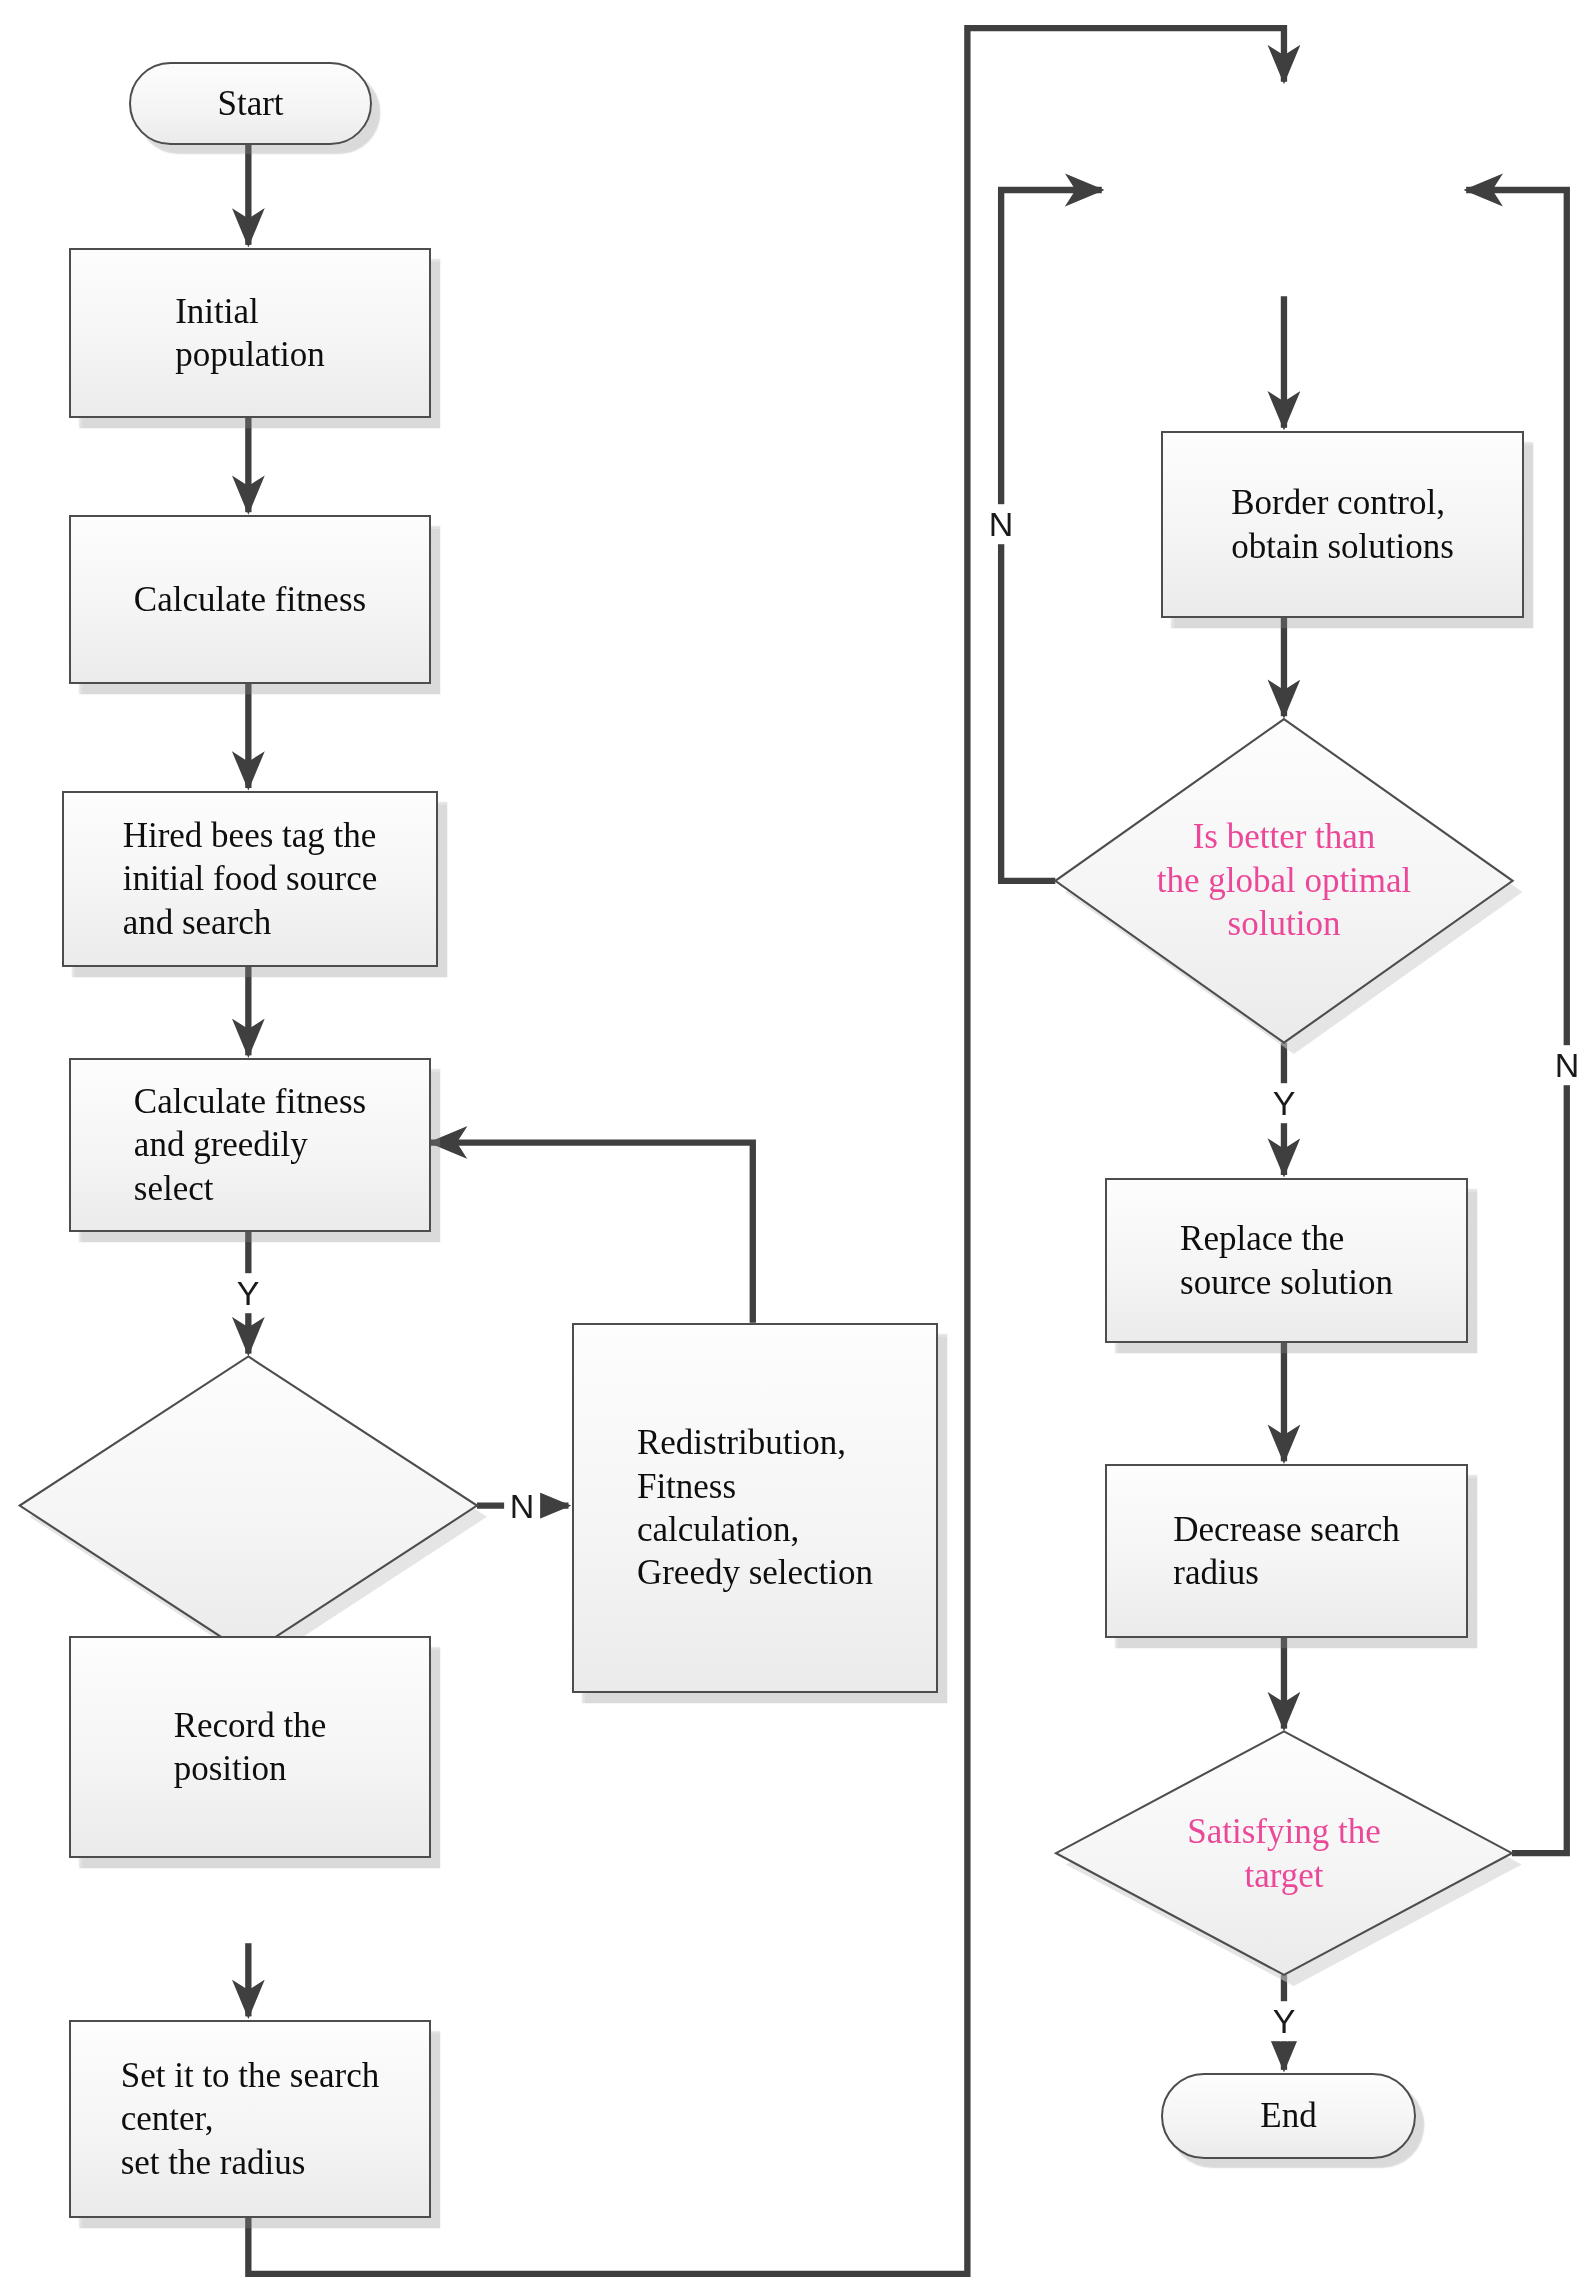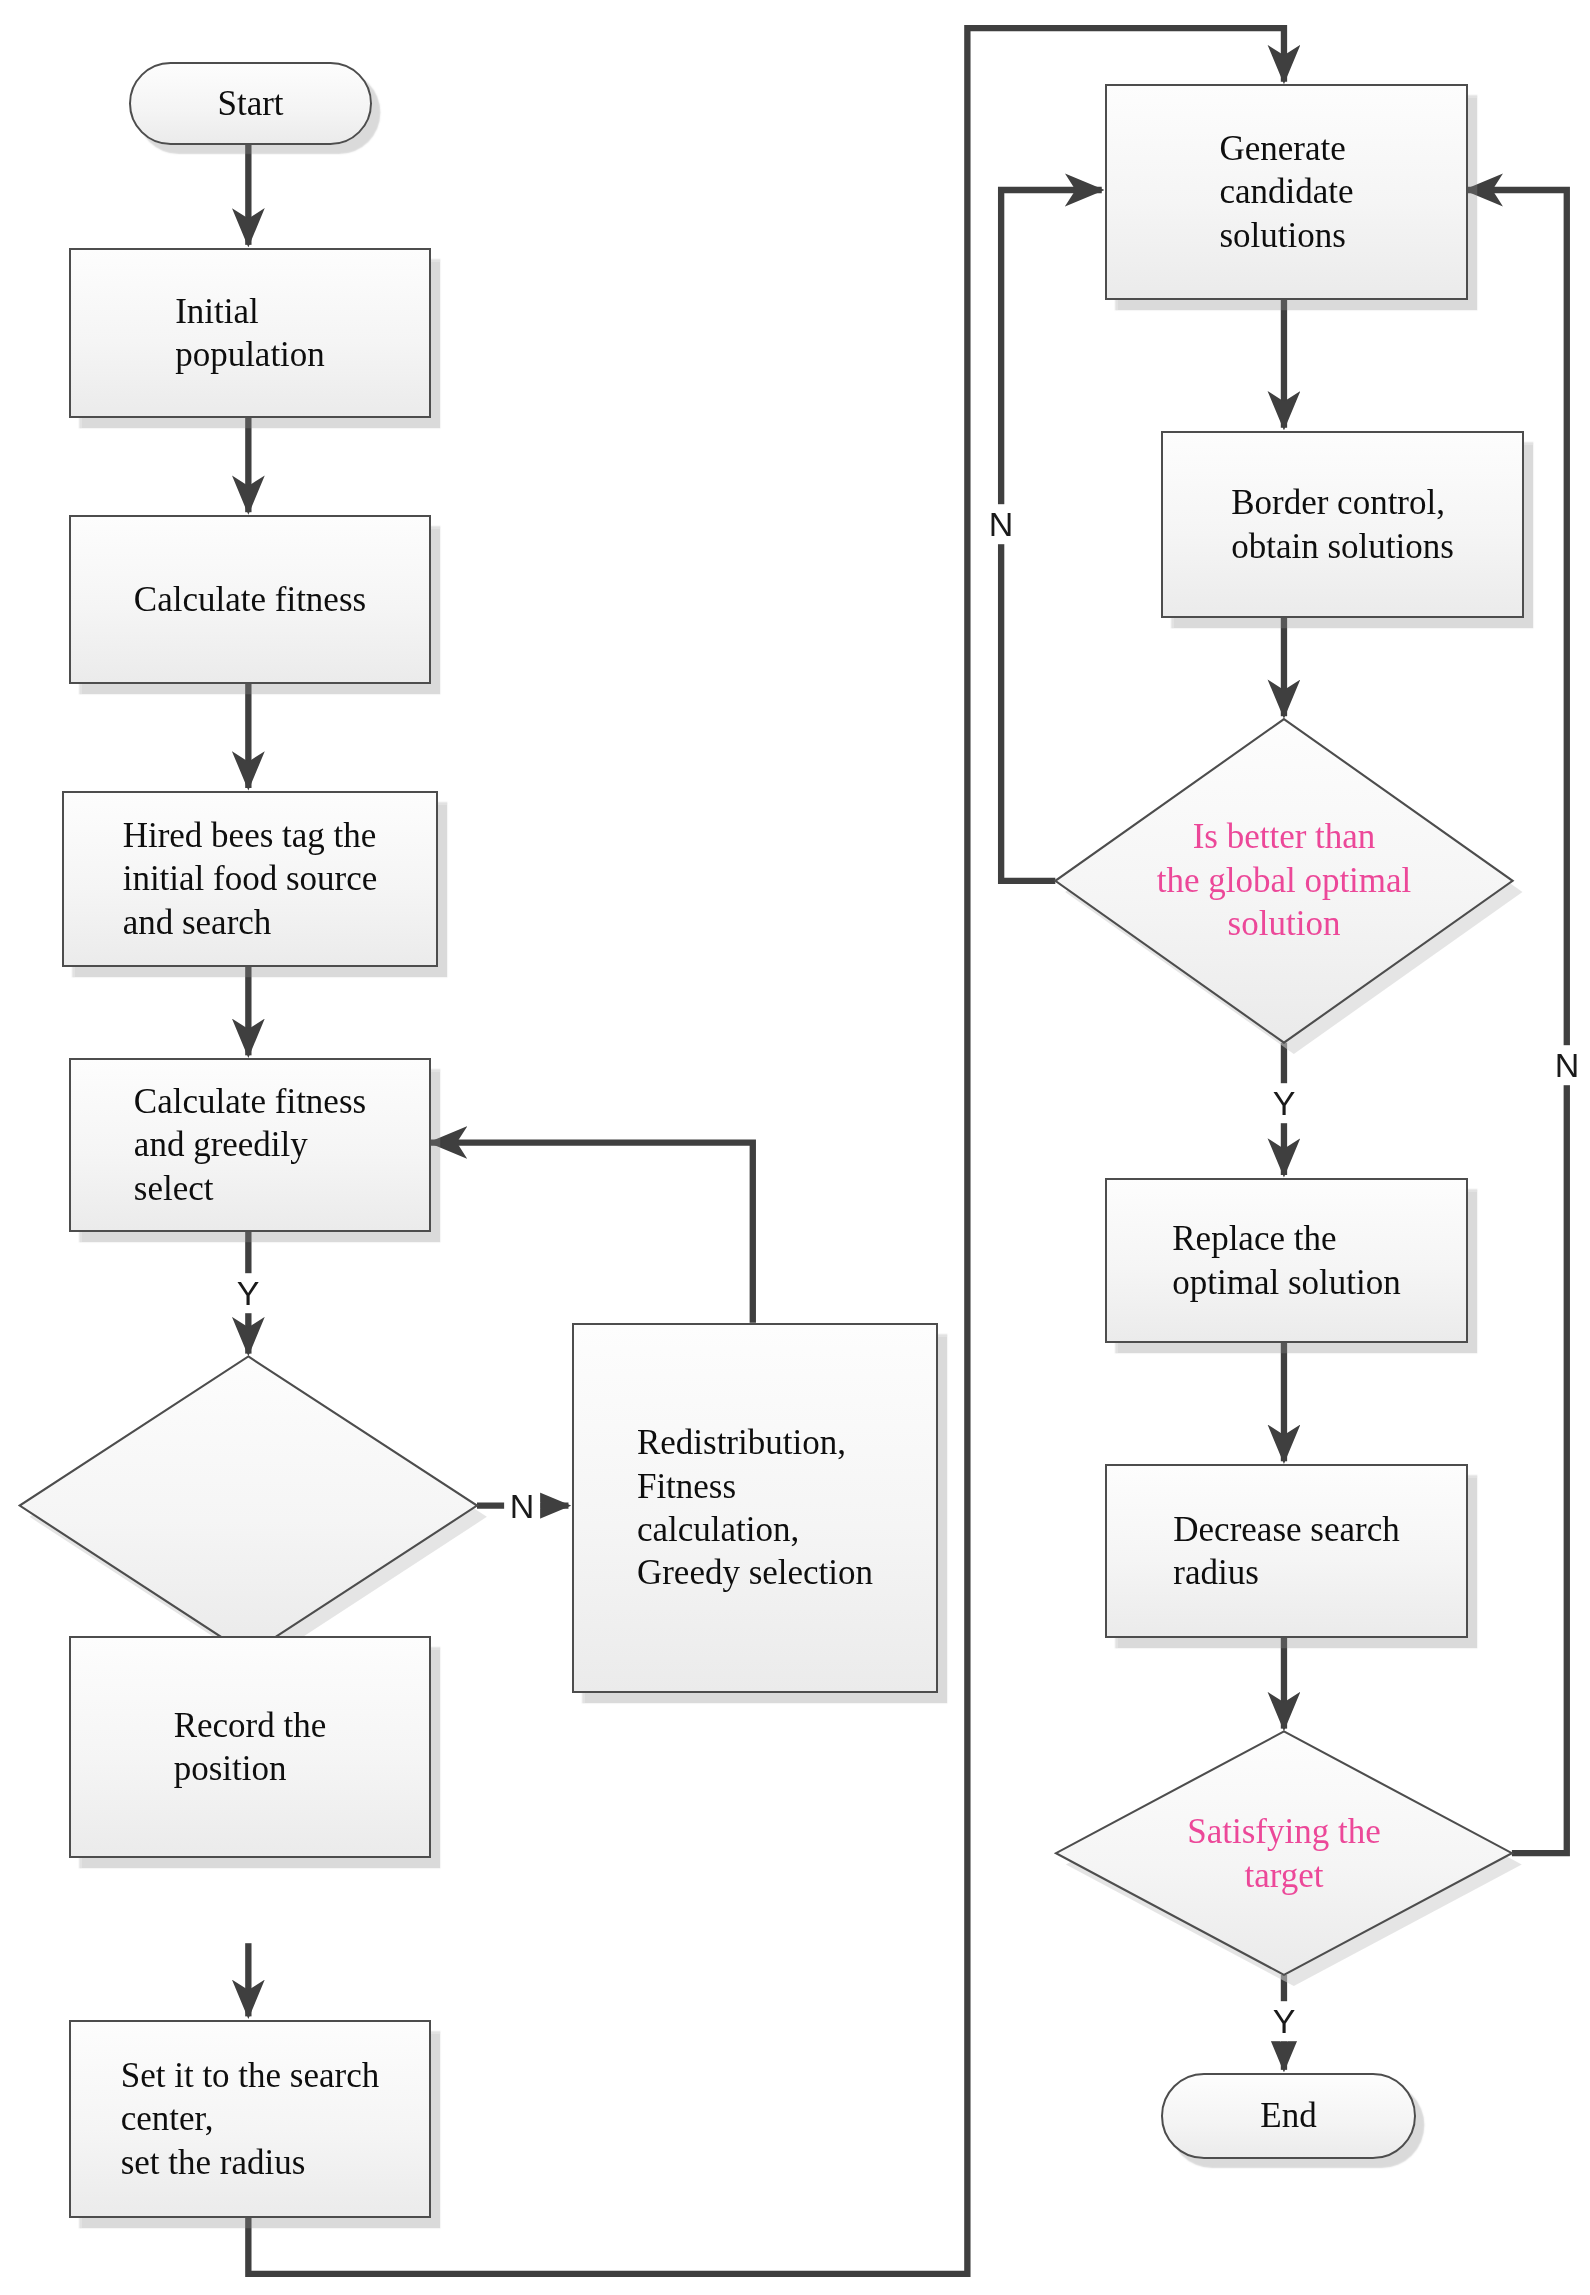--- a/index.html
+++ b/index.html
@@ -108,33 +108,30 @@
 calculation,
 Greedy selection</div>
 
   <div class="node rect" style="left:69px;top:1636px;width:358px;height:218px;">Record the
 position</div>
 
   <div class="node rect" style="left:69px;top:2020px;width:358px;height:194px;">Set it to the search
 center,
 set the radius</div>
 
-  <div class="node rect" style="left:1105px;top:84px;width:359px;height:212px;">Generate
-candidate
-solutions</div>
 
   <div class="node rect" style="left:1161px;top:431px;width:359px;height:183px;">Border control,
 obtain solutions</div>
 
   <div class="diamond-text" style="left:1087px;top:761px;width:394px;height:239px;">Is better than
 the global optimal
 solution</div>
 
   <div class="node rect" style="left:1105px;top:1178px;width:359px;height:161px;">Replace the
-optimal solution</div>
+source solution</div>
 
   <div class="node rect" style="left:1105px;top:1464px;width:359px;height:170px;">Decrease search
 radius</div>
 
   <div class="diamond-text" style="left:1087px;top:1762px;width:394px;height:183px;">Satisfying the
 target</div>
 
   <div class="node pill" style="left:1161px;top:2073px;width:251px;height:82px;">End</div>
 
   <div class="edge-label" style="left:248px;top:1293px;">Y</div>

